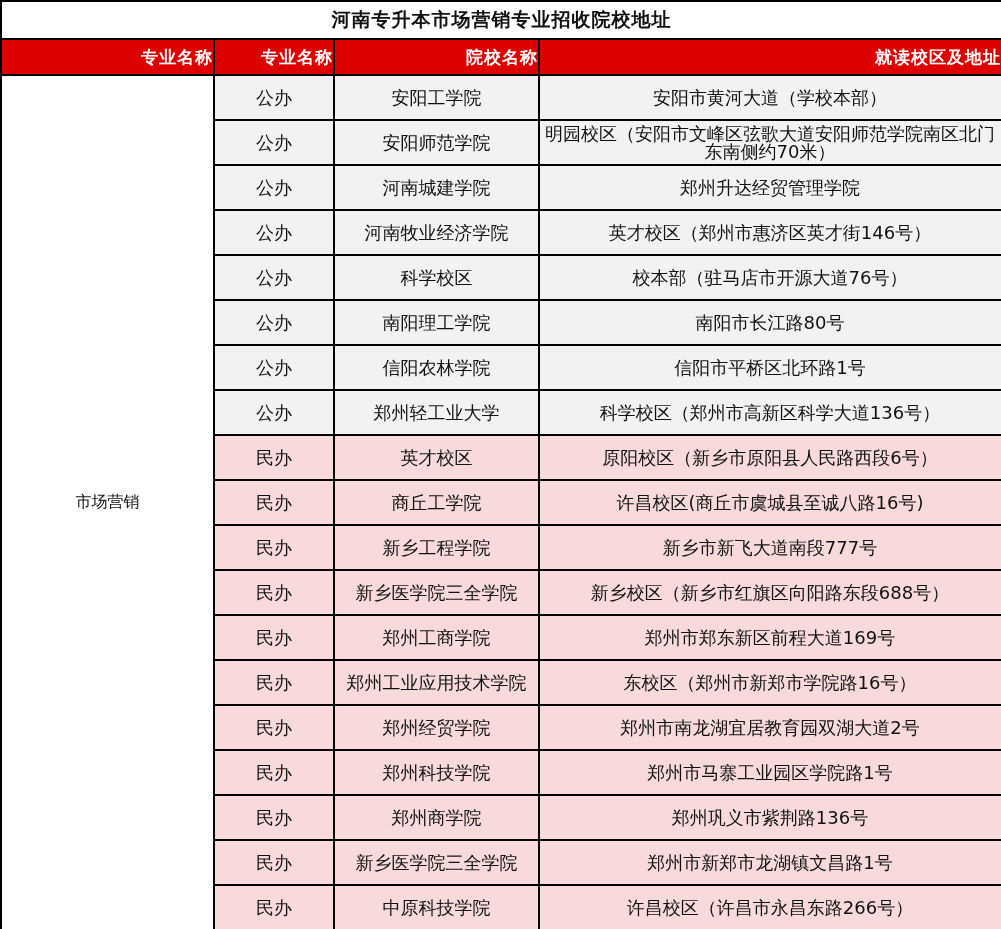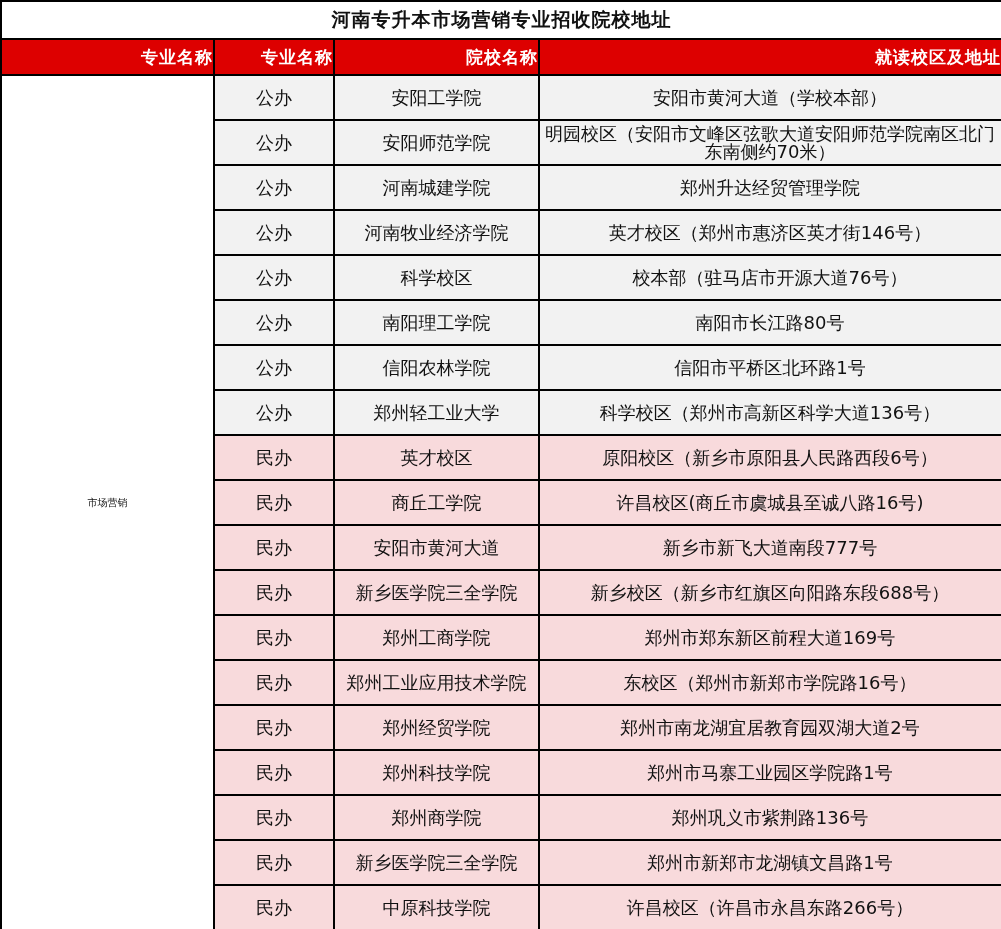--- a/index.html
+++ b/index.html
@@ -5,21 +5,21 @@
     html, body { margin: 0; padding: 0; background: #ffffff; }
     body { width: 1001px; height: 929px; overflow: hidden; font-family: "DejaVu Sans", "Liberation Sans", sans-serif; }
     .sheet { position: relative; width: 1001px; height: 690px; box-sizing: border-box; }
     table { border-collapse: collapse; table-layout: fixed; width: 1001px; }
     td, th { border: 2px solid #000; padding: 0; box-sizing: border-box; }
     .title-row td { height: 38px; background: #fff; text-align: center; font-family: "DejaVu Serif", "Liberation Serif", serif; font-size: 19px; font-weight: bold; color: #111; letter-spacing: 1px; }
     .header-row th { height: 36px; background: #dd0000; color: #fff; font-family: "DejaVu Serif", "Liberation Serif", serif; font-size: 17px; font-weight: bold; text-align: right; letter-spacing: 1px; }
     .data-row td { height: 45px; font-size: 18px; color: #111; }
     .data-row.public td.c-type, .data-row.public td.c-school, .data-row.public td.c-addr { background: #f2f2f2; }
     .data-row.private td.c-type, .data-row.private td.c-school, .data-row.private td.c-addr { background: #f8dadc; }
-    td.c-major { background: #fff; text-align: center; font-size: 10px; vertical-align: middle; }
+    td.c-major { background: #fff; text-align: center; font-size: 16px; vertical-align: middle; }
     td.c-type, td.c-school { text-align: center; }
     td.c-addr { text-align: center; padding-left: 3px; padding-right: 4px; line-height: 18px; }
   </style>
 </head>
 <body>
 
 <div class="sheet">
   <table>
     <colgroup>
       <col style="width:213px">
@@ -83,21 +83,21 @@
           <td class="c-school">英才校区</td>
           <td class="c-addr">原阳校区（新乡市原阳县人民路西段6号）</td>
         </tr>
         <tr class="data-row private">
           <td class="c-type">民办</td>
           <td class="c-school">商丘工学院</td>
           <td class="c-addr">许昌校区(商丘市虞城县至诚八路16号)</td>
         </tr>
         <tr class="data-row private">
           <td class="c-type">民办</td>
-          <td class="c-school">安阳市黄河大道</td>
+          <td class="c-school">新乡工程学院</td>
           <td class="c-addr">新乡市新飞大道南段777号</td>
         </tr>
         <tr class="data-row private">
           <td class="c-type">民办</td>
           <td class="c-school">新乡医学院三全学院</td>
           <td class="c-addr">新乡校区（新乡市红旗区向阳路东段688号）</td>
         </tr>
         <tr class="data-row private">
           <td class="c-type">民办</td>
           <td class="c-school">郑州工商学院</td>

